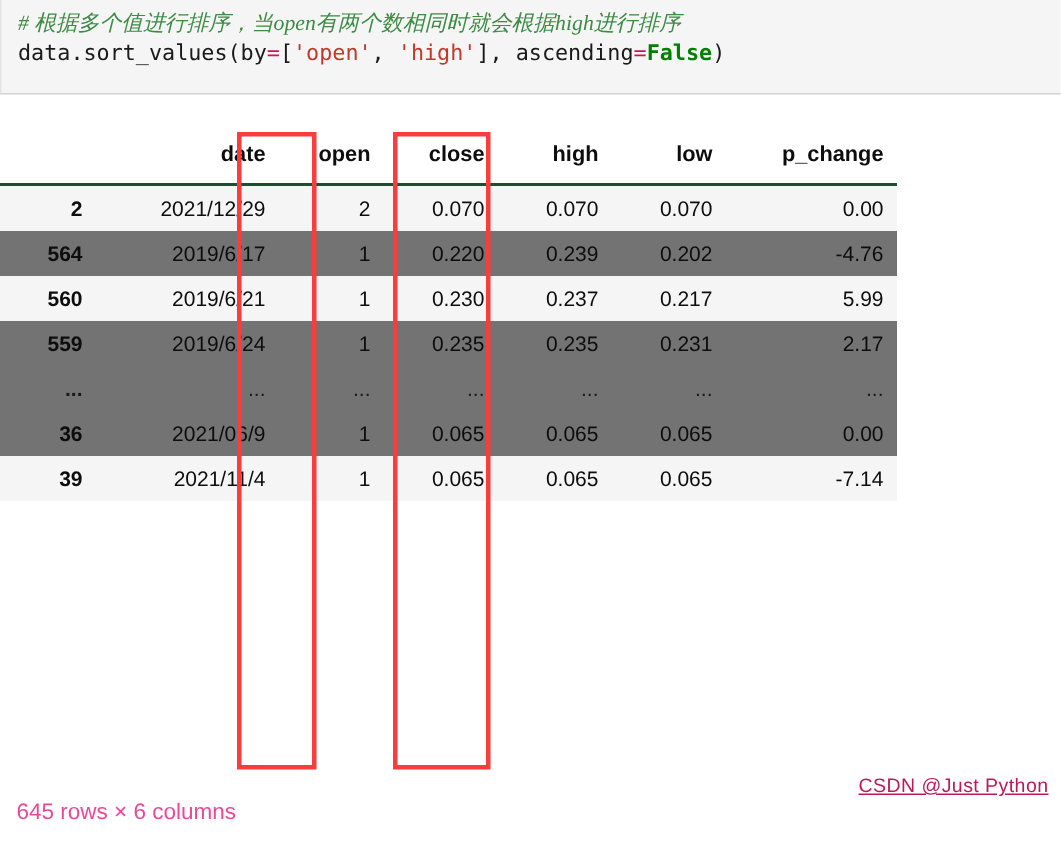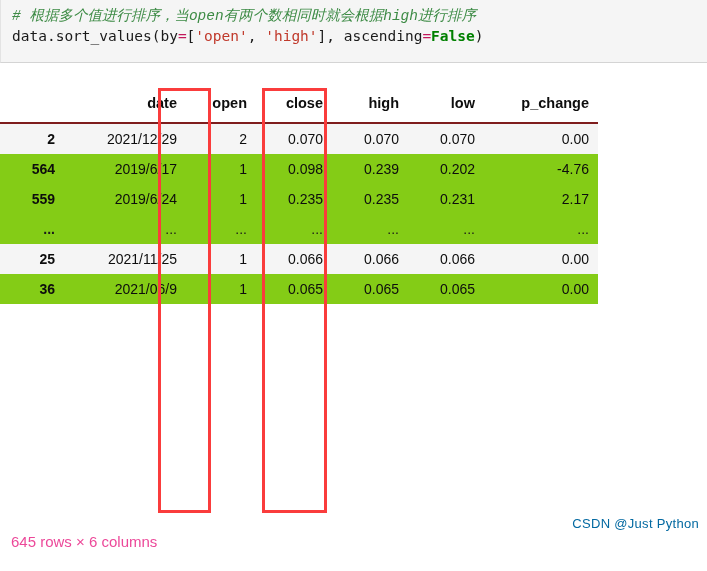--- a/index.html
+++ b/index.html
@@ -30,21 +30,21 @@
   .code-line {
     position: absolute;
     left: 11px;
     font-family: "DejaVu Sans Mono", "Liberation Mono", monospace;
     font-size: 14.5px;
     white-space: pre;
     letter-spacing: 0px;
   }
   #code-comment-line {
     top: 6px;
-    font-family: Liberation Mono, monospace;
+    font-family: Liberation Serif, serif;
     font-size: 14.5px;
     font-style: italic;
     color: #3d8b45;
   }
   #code-stmt-line {
     top: 28px;
     color: #1a1a1a;
   }
   .tok-str { color: #c0392b; }
   .tok-op  { color: #c2185b; }
@@ -67,27 +67,27 @@
     line-height: 1;
     height: 30px;
     vertical-align: middle;
     border: none;
   }
   #df-table thead th {
     font-weight: bold;
     font-size: 14.5px;
     height: 30px;
     padding-bottom: 4px;
-    border-bottom: 2px solid #7f1d1d;
+    border-bottom: 2px solid #14532d;
   }
   #df-table tbody td.idx-cell {
     font-weight: bold;
   }
   #df-table tbody tr.row-odd  td { background: #f5f5f5; }
-  #df-table tbody tr.row-even td { background: #84cc16; }
+  #df-table tbody tr.row-even td { background: #737373; }
 
   
   .col-index  { width: 46px; }
   .col-date   { width: 104px; }
   .col-open   { width: 52px; }
   .col-close  { width: 58px; }
   .col-high   { width: 58px; }
   .col-low    { width: 58px; }
   .col-pchg   { width: 96px; }
 
@@ -111,23 +111,24 @@
     top: 533px;
     font-size: 15px;
     color: #ec4899;
     font-family: "Liberation Sans", sans-serif;
   }
   #watermark {
     position: absolute;
     right: 8px;
     top: 516px;
     font-size: 13px;
-    color: #0369a1;
+    color: #be185d;
     font-family: "Liberation Sans", sans-serif;
     letter-spacing: 0.3px;
+    text-decoration: underline;
   }
 </style>
 </head>
 <body>
 
 <div id="code-cell">
   <div class="code-line" id="code-comment-line"># 根据多个值进行排序，当open有两个数相同时就会根据high进行排序</div>
   <div class="code-line" id="code-stmt-line"><span>data.sort_values(by</span><span class="tok-op">=</span><span>[</span><span class="tok-str">'open'</span><span>, </span><span class="tok-str">'high'</span><span>]</span><span>, </span><span>ascending</span><span class="tok-op">=</span><span class="tok-kw">False</span><span>)</span></div>
 </div>
 
@@ -150,61 +151,70 @@
         <td class="col-open">2</td>
         <td class="col-close">0.070</td>
         <td class="col-high">0.070</td>
         <td class="col-low">0.070</td>
         <td class="col-pchg">0.00</td>
       </tr>
       <tr class="row-even">
         <td class="col-index idx-cell">564</td>
         <td class="col-date">2019/6/17</td>
         <td class="col-open">1</td>
-        <td class="col-close">0.098</td>
+        <td class="col-close">0.220</td>
         <td class="col-high">0.239</td>
         <td class="col-low">0.202</td>
         <td class="col-pchg">-4.76</td>
+      </tr>
+      <tr class="row-odd">
+        <td class="col-index idx-cell">560</td>
+        <td class="col-date">2019/6/21</td>
+        <td class="col-open">1</td>
+        <td class="col-close">0.230</td>
+        <td class="col-high">0.237</td>
+        <td class="col-low">0.217</td>
+        <td class="col-pchg">5.99</td>
       </tr>
       <tr class="row-even">
         <td class="col-index idx-cell">559</td>
         <td class="col-date">2019/6/24</td>
         <td class="col-open">1</td>
         <td class="col-close">0.235</td>
         <td class="col-high">0.235</td>
         <td class="col-low">0.231</td>
         <td class="col-pchg">2.17</td>
       </tr>
       <tr class="row-even">
         <td class="col-index idx-cell dots">...</td>
         <td class="col-date dots">...</td>
         <td class="col-open dots">...</td>
         <td class="col-close dots">...</td>
         <td class="col-high dots">...</td>
         <td class="col-low dots">...</td>
         <td class="col-pchg dots">...</td>
       </tr>
-      <tr class="row-odd">
-        <td class="col-index idx-cell">25</td>
-        <td class="col-date">2021/11/25</td>
-        <td class="col-open">1</td>
-        <td class="col-close">0.066</td>
-        <td class="col-high">0.066</td>
-        <td class="col-low">0.066</td>
-        <td class="col-pchg">0.00</td>
-      </tr>
       <tr class="row-even">
         <td class="col-index idx-cell">36</td>
         <td class="col-date">2021/06/9</td>
         <td class="col-open">1</td>
         <td class="col-close">0.065</td>
         <td class="col-high">0.065</td>
         <td class="col-low">0.065</td>
         <td class="col-pchg">0.00</td>
       </tr>
+      <tr class="row-odd">
+        <td class="col-index idx-cell">39</td>
+        <td class="col-date">2021/11/4</td>
+        <td class="col-open">1</td>
+        <td class="col-close">0.065</td>
+        <td class="col-high">0.065</td>
+        <td class="col-low">0.065</td>
+        <td class="col-pchg">-7.14</td>
+      </tr>
     </tbody>
 </table>
 
 <div class="hl-box" id="hl-open"></div>
 <div class="hl-box" id="hl-high"></div>
 
 <div id="shape-text">645 rows × 6 columns</div>
 <div id="watermark">CSDN @Just Python</div>
 
 </body></html>

